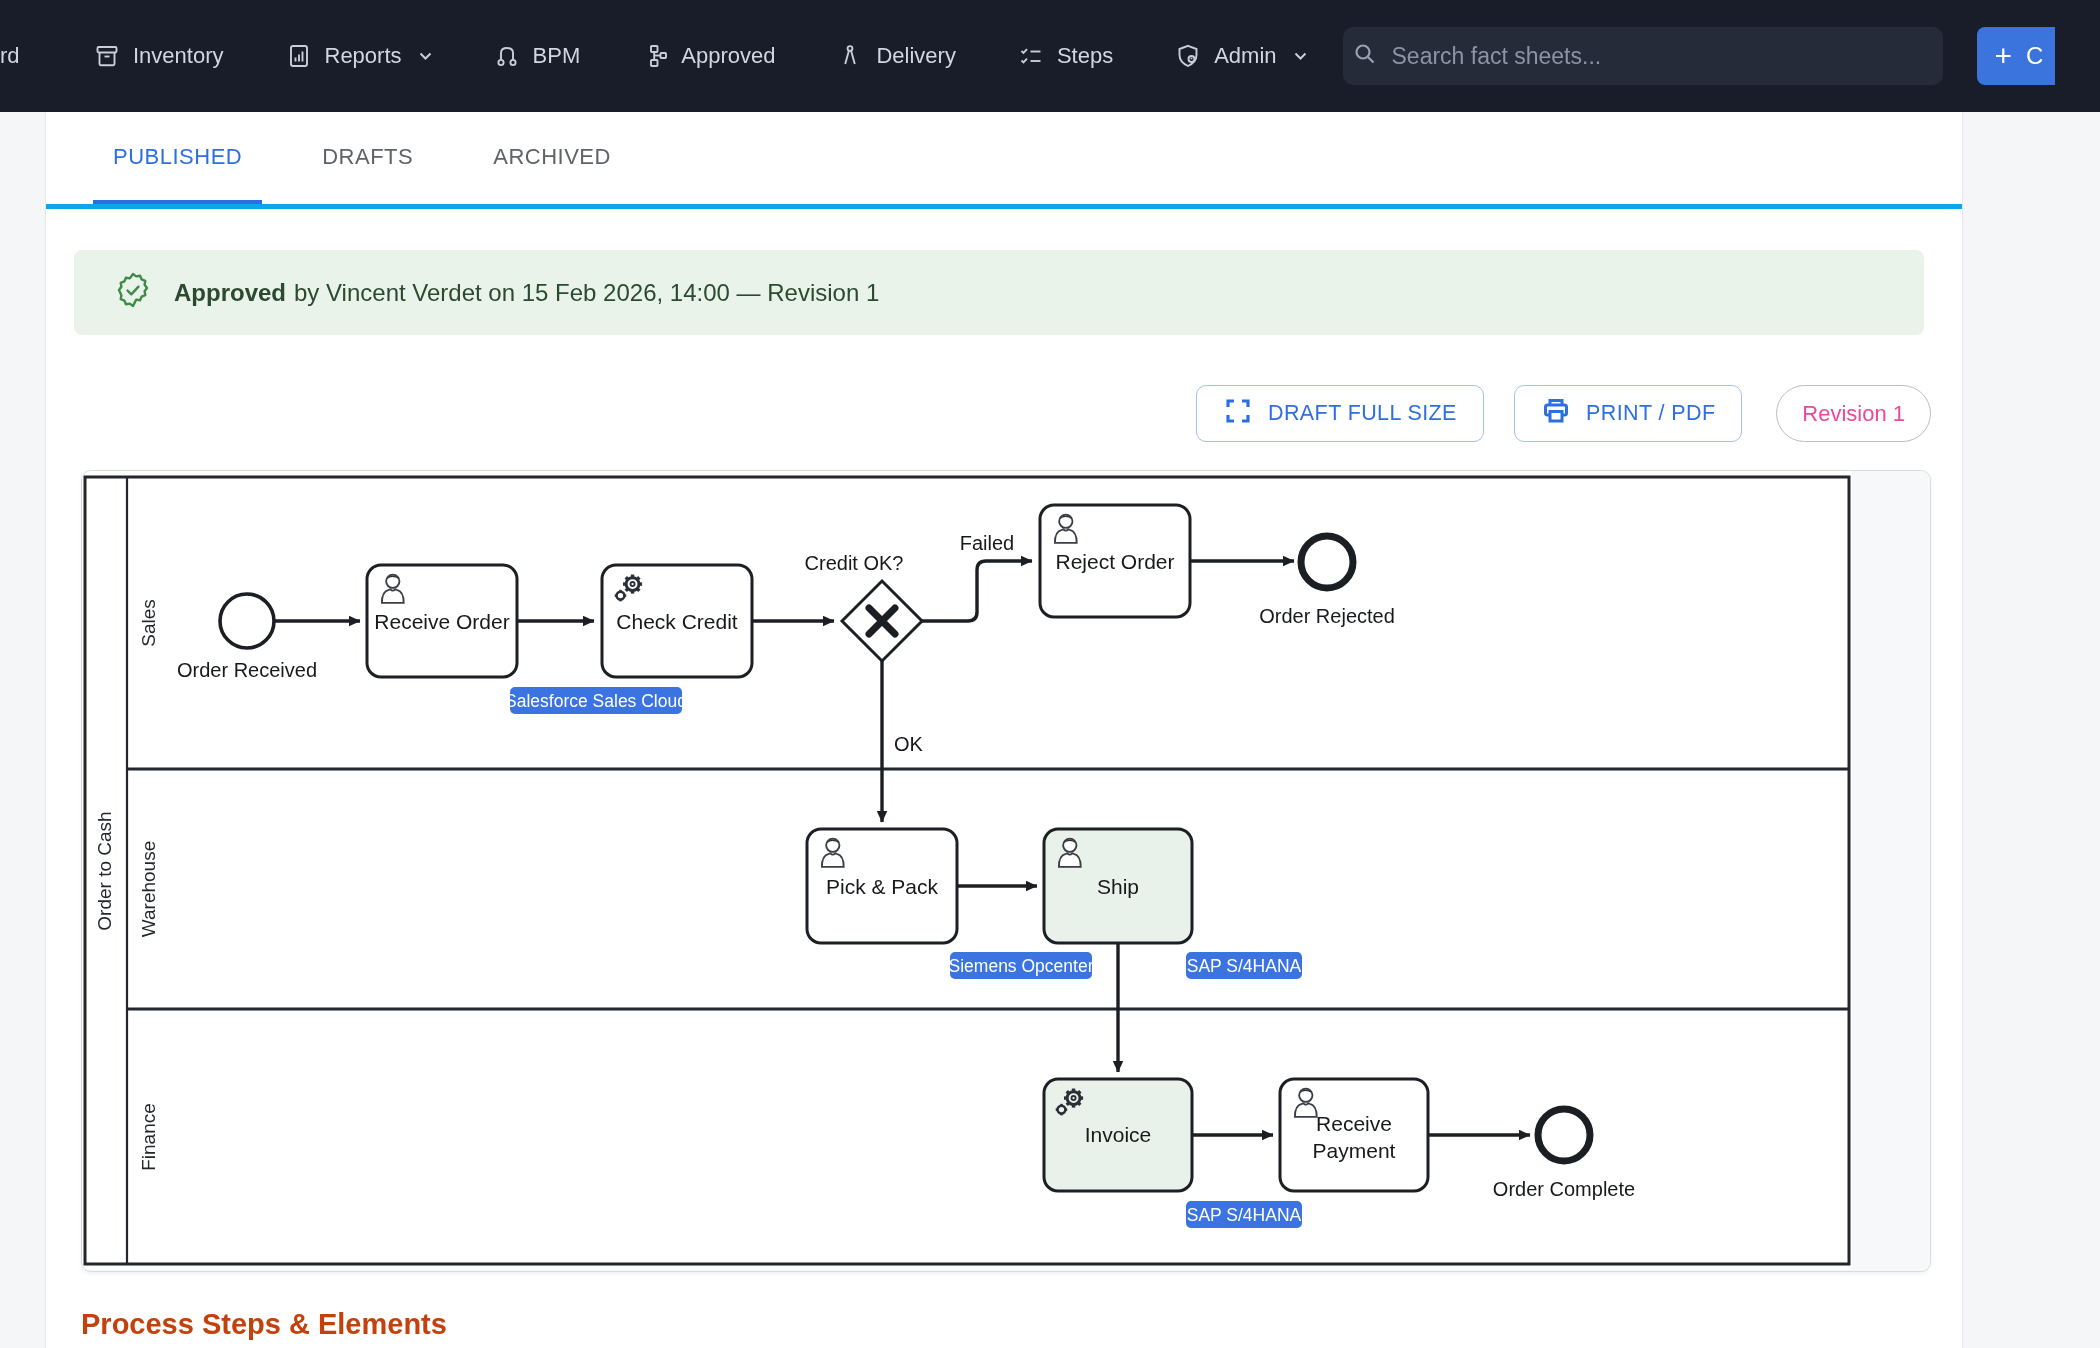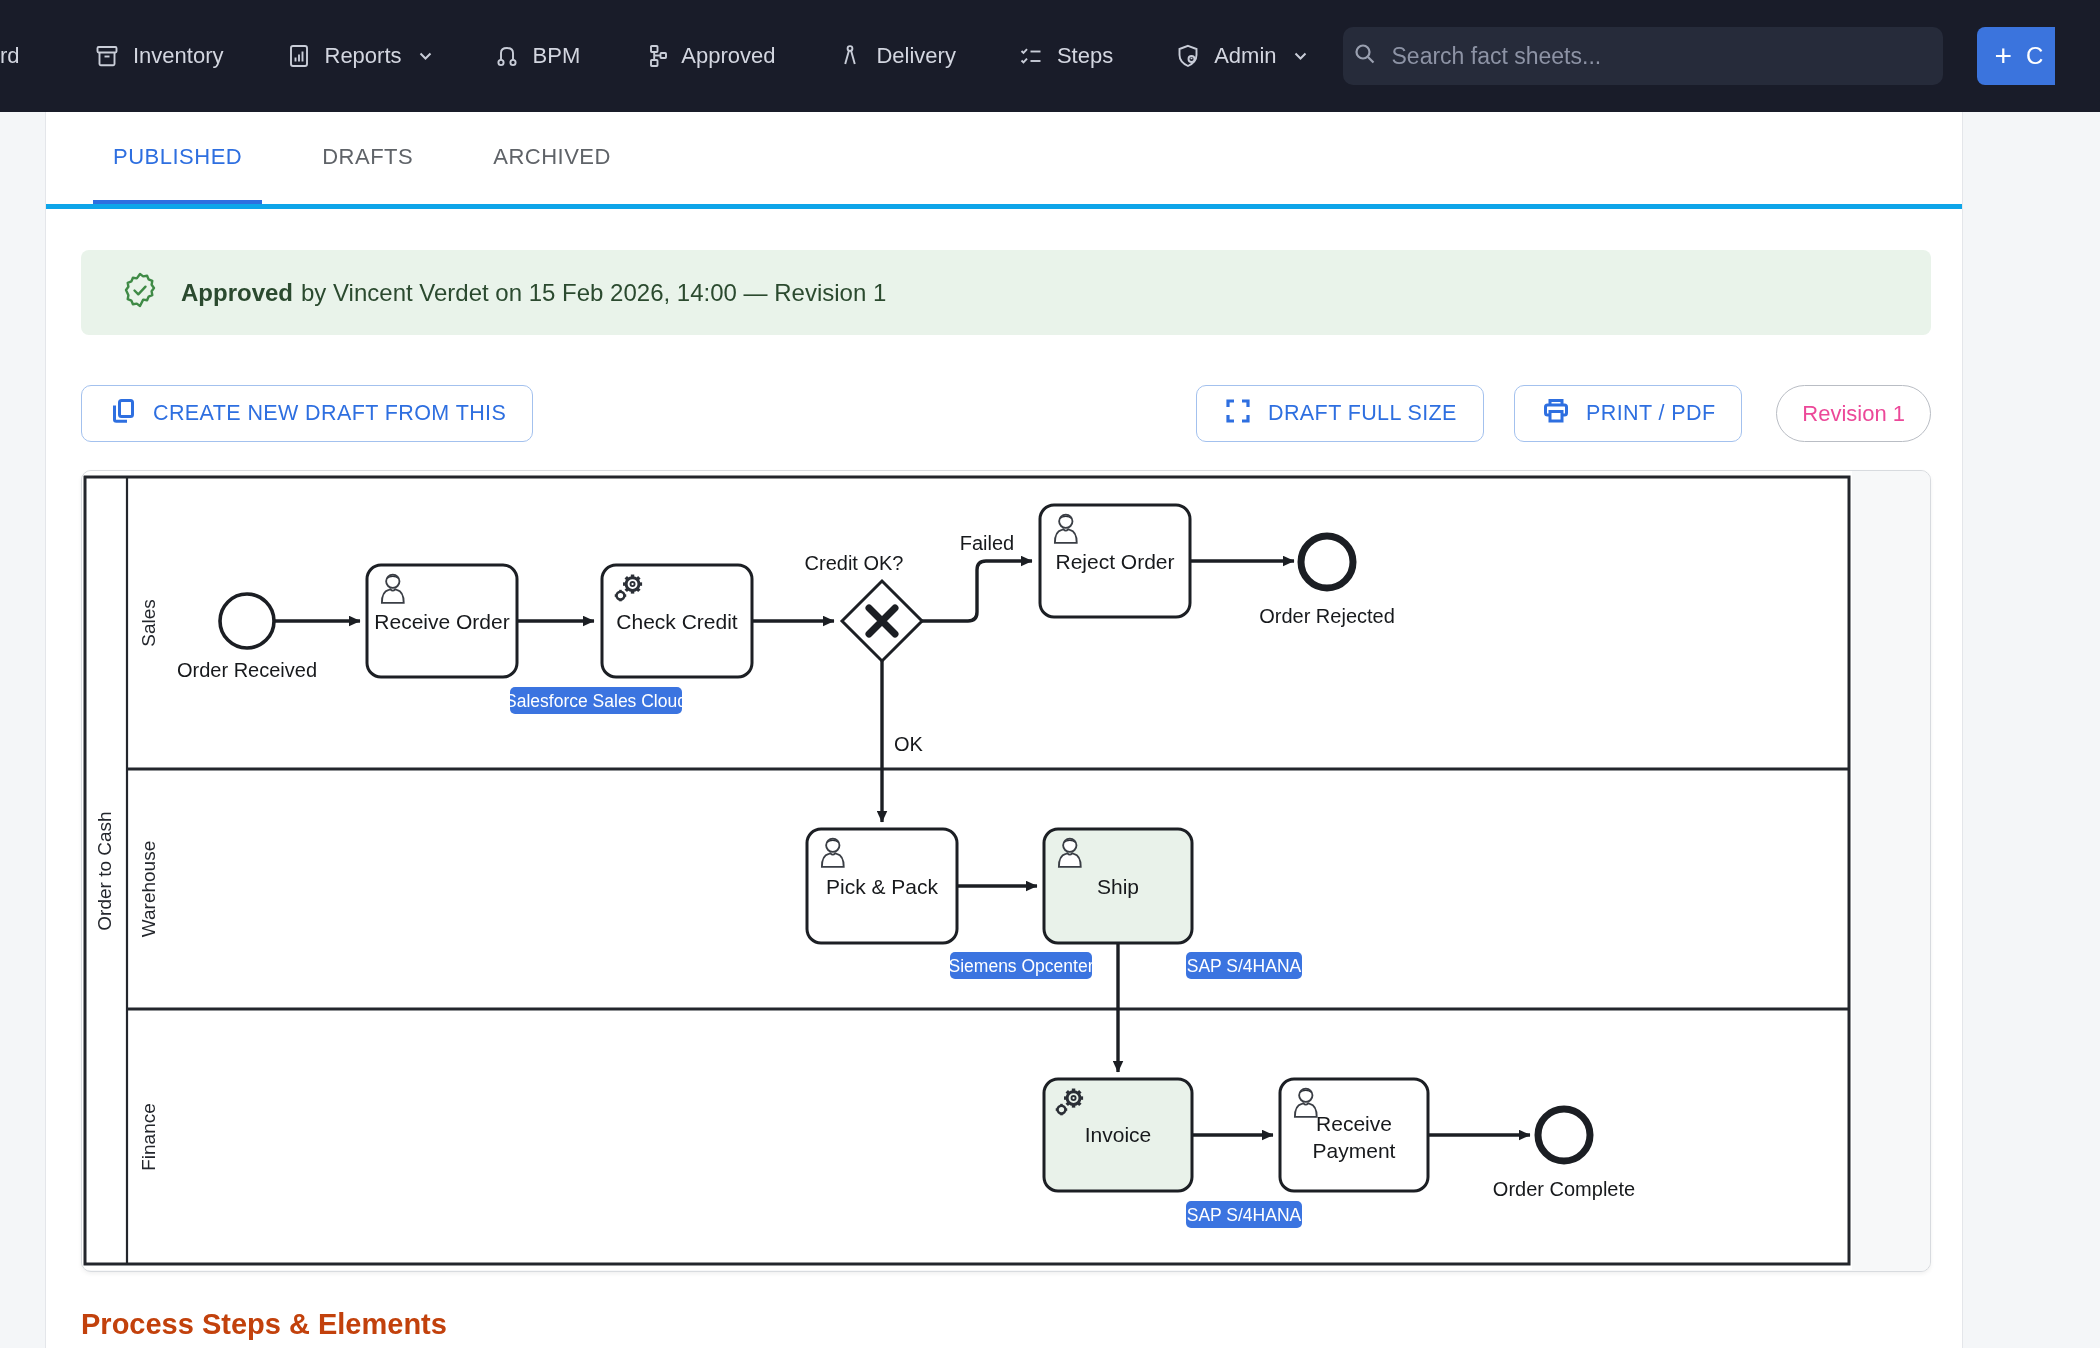--- a/index.html
+++ b/index.html
@@ -32,21 +32,21 @@
           background:#fff; border-left:1px solid #e4e6ea; border-right:1px solid #e4e6ea; }
 
   .tabs { position:absolute; left:0; top:0; width:100%; height:97px;
           border-bottom:5px solid #0ea5e9; display:flex; align-items:flex-end;
           padding-left:47px; }
   .tab { padding:0 20px 30px 20px; font-size:22px; letter-spacing:.5px; color:#5f6368;
          font-weight:500; cursor:pointer; border-bottom:4px solid transparent;
          margin-right:40px; }
   .tab.active { color:#2e6fe0; border-bottom-color:#2e6fe0; }
 
-  .banner { position:absolute; left:35px; top:138px; width:1850px; height:85px;
+  .banner { position:absolute; left:28px; top:138px; width:1850px; height:85px;
             background:#e9f3ea; border-radius:8px; display:flex; align-items:center;
             padding-left:40px; color:#2b4a2f; font-size:24px; }
   .banner .txt { margin-left:22px; }
   .banner b { font-weight:700; margin-right:8px; }
 
   .actions { position:absolute; left:35px; top:273px; width:1850px; height:57px; }
   .btn { position:absolute; top:0; height:57px; display:flex; align-items:center;
          gap:15px; border:1.5px solid #a3c1ee; border-radius:10px; color:#2e6fe0;
          font-size:21.5px; font-weight:500; letter-spacing:.4px; padding:0 26px;
          background:#fff; cursor:pointer; white-space:nowrap; }
@@ -193,29 +193,20 @@
         <path d="M19 3 l3.2 2.4 3.9-.7 1.5 3.7 3.7 1.5-.7 3.9 2.4 3.2-2.4 3.2.7 3.9-3.7 1.5-1.5 3.7-3.9-.7L19 35l-3.2-2.4-3.9.7-1.5-3.7-3.7-1.5.7-3.9L5 19l2.4-3.2-.7-3.9 3.7-1.5 1.5-3.7 3.9.7Z"></path>
         <path d="M13.5 19.5 l3.8 3.8 7.2-7.6" stroke-linecap="round"></path>
       </svg>
     </span>
     <span class="txt">
       <b>Approved</b><span>by Vincent Verdet on 15 Feb 2026, 14:00 — Revision 1</span>
     </span>
   </div>
 
   <div class="actions">
-    <div class="btn" style="left:0;">
-      <span>
-        <svg width="30" height="30" viewBox="0 0 30 30" fill="none" stroke="#2e6fe0" stroke-width="3">
-          <rect x="11.5" y="4.5" width="13" height="16" rx="2"></rect>
-          <path d="M6.5 9.5 V23.5 a1.8 1.8 0 0 0 1.8 1.8 H19"></path>
-        </svg>
-      </span>
-      <span>CREATE NEW DRAFT FROM THIS</span>
-    </div>
 
     <div class="btn" style="left:1115px;">
       <span>
         <svg width="30" height="30" viewBox="0 0 30 30" fill="none" stroke="#2e6fe0" stroke-width="3.2">
           <path d="M5 11 V5 h6"></path>
             <path d="M19 5 h6 v6"></path>
           <path d="M25 19 v6 h-6"></path>
             <path d="M11 25 H5 v-6"></path>
         </svg>
       </span>

